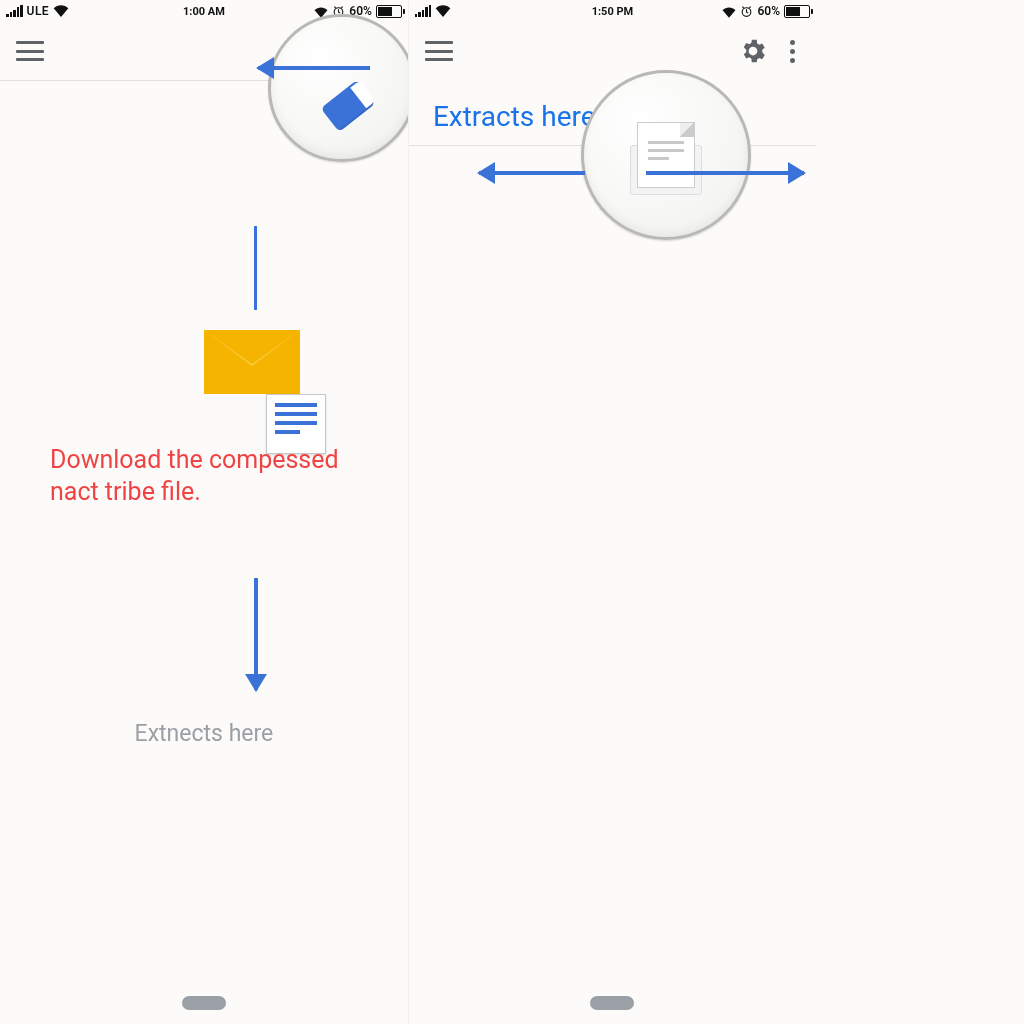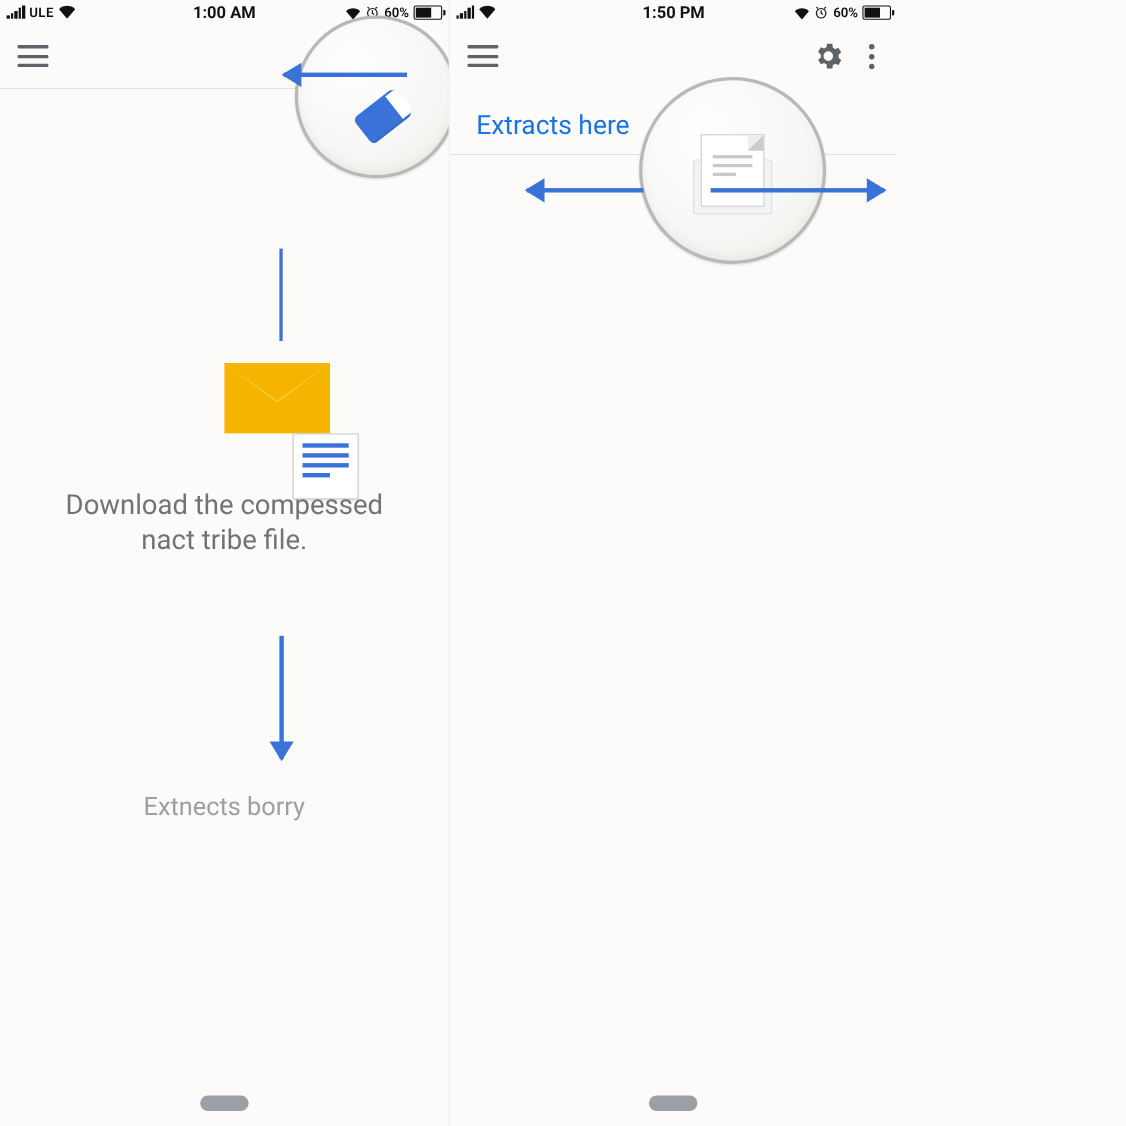--- a/index.html
+++ b/index.html
@@ -5,21 +5,21 @@
   * { box-sizing: border-box; margin: 0; padding: 0; }
   html, body { width: 1024px; height: 1024px; font-family: -apple-system, Roboto, "Helvetica Neue", Arial, sans-serif; background: #fcfbf9; }
   .container { display: flex; width: 816px; height: 1024px; }
   .phone { width: 512px; height: 1024px; position: relative; background: #fcfbf9; overflow: hidden; }
   .phone + .phone { border-left: 1px solid rgba(0,0,0,0.04); }
 
   
   .status { height: 22px; display: flex; align-items: center; justify-content: space-between; padding: 0 6px; font-size: 13px; font-weight: 600; color: #111; }
   .status .left { display: flex; align-items: center; gap: 4px; }
   .status .left .carrier { font-size: 12px; letter-spacing: .5px; }
-  .status .center { position: absolute; left: 50%; transform: translateX(-50%); font-size: 15px; font-weight: 700; }
+  .status .center { position: absolute; left: 50%; transform: translateX(-50%); font-size: 11px; font-weight: 700; }
   .status .right { display: flex; align-items: flex-end; gap: 4px; font-size: 12px; }
 
   .signal-bars { display: inline-flex; align-items: flex-end; gap: 1px; height: 12px; }
   .signal-bars span { width: 2.5px; background: #111; display: inline-block; }
   .signal-bars span:nth-child(1){height:3px;}
   .signal-bars span:nth-child(2){height:5px;}
   .signal-bars span:nth-child(3){height:7px;}
   .signal-bars span:nth-child(4){height:10px;}
   .signal-bars span:nth-child(5){height:12px;}
   .battery { width: 26px; height: 13px; border: 1.5px solid #111; border-radius: 2px; position: relative; display:inline-block; }
@@ -59,29 +59,29 @@
   .left .arrow-a { top: 66px; left: 258px; width: 112px; }
 
   .mail-block { position:absolute; top: 330px; left: 204px; width: 104px; height: 94px; }
   .envelope { width: 96px; height: 64px; background:#f4b400; position:relative; overflow:hidden; }
   .envelope::before { content:""; position:absolute; top:0; left:0; width:0; height:0; border-left:48px solid transparent; border-right:48px solid transparent; border-top:36px solid #f9cc3a; }
   .envelope::after { content:""; position:absolute; top:0; left:0; width:0; height:0; border-left:48px solid transparent; border-right:48px solid transparent; border-top:34px solid #f4b400; }
   .doc-over { position:absolute; bottom:-30px; right:-18px; width:60px; height:60px; background:#fff; border:1px solid #c8c8c8; padding:8px 8px; box-shadow: 0 1px 2px rgba(0,0,0,0.15);}
   .doc-over .line { height:4px; background:#3a72d8; margin-bottom:5px; }
   .doc-over .line.short { width:60%; }
 
-  .left .body-text { position:absolute; top: 444px; left: 0; right:0; padding: 0 50px; text-align:center; font-size:25px; line-height:1.28; color:#737373; }
+  .left .body-text { position:absolute; top: 444px; left: 0; right:0; padding: 0 50px; text-align:left; font-size:25px; line-height:1.28; color:#ef4444; }
 
   .left .vline1 { top: 226px; left: 254px; height: 84px; width:3px;}
   .left .arrow2 { top: 578px; left: 254px; height: 112px; }
 
   .left .footer-label { position:absolute; top: 720px; left:0; right:0; text-align:center; font-size:23px; color:#9aa0a6; }
 
   
-  .right .section-title { padding: 20px 24px 12px; font-size:24px; color:#1a73e8; }
+  .right .section-title { padding: 20px 24px 12px; font-size:28px; color:#1a73e8; }
   .right .circle { top: 70px; left: 172px; width: 170px; height: 170px; }
   .right .doc-ic { width: 58px; height: 66px; background:#fff; border:1px solid #ccc; position:relative; }
   .right .doc-ic::after { content:""; position:absolute; top:0; right:0; width:14px; height:14px; background: linear-gradient(135deg, #eee 0 50%, #ccc 50% 100%); }
   .right .doc-lines { position:absolute; top: 18px; left: 10px; right:10px;}
   .right .doc-lines span { display:block; height:3px; background:#c8c8c8; margin-bottom:5px; }
   .right .doc-lines span:nth-child(3){width:60%;}
   .right .folder-back { position:absolute; width: 72px; height: 50px; bottom: 42px; left: 46px; background:#f1f3f4; border:1px solid #ddd; border-radius:3px; }
 
   .right .arrow-b { top: 171px; left: 70px; width: 106px; }
   .right .arrow-c { top: 171px; right: 12px; width: 158px; }
@@ -174,21 +174,21 @@
           <div class="line"></div>
           <div class="line"></div>
           <div class="line short"></div>
       </div>
     </div>
 
     <div class="body-text">Download the compessed nact tribe file.</div>
 
     <div class="arrow-vert arrow-down arrow2"></div>
 
-    <div class="footer-label">Extnects borry</div>
+    <div class="footer-label">Extnects here</div>
 
     <div class="nav-pill"></div>
   </div>
 
   <div class="phone right">
     <div class="status">
       <div class="left">
         <span class="signal-bars">
             <span></span>
             <span></span>

